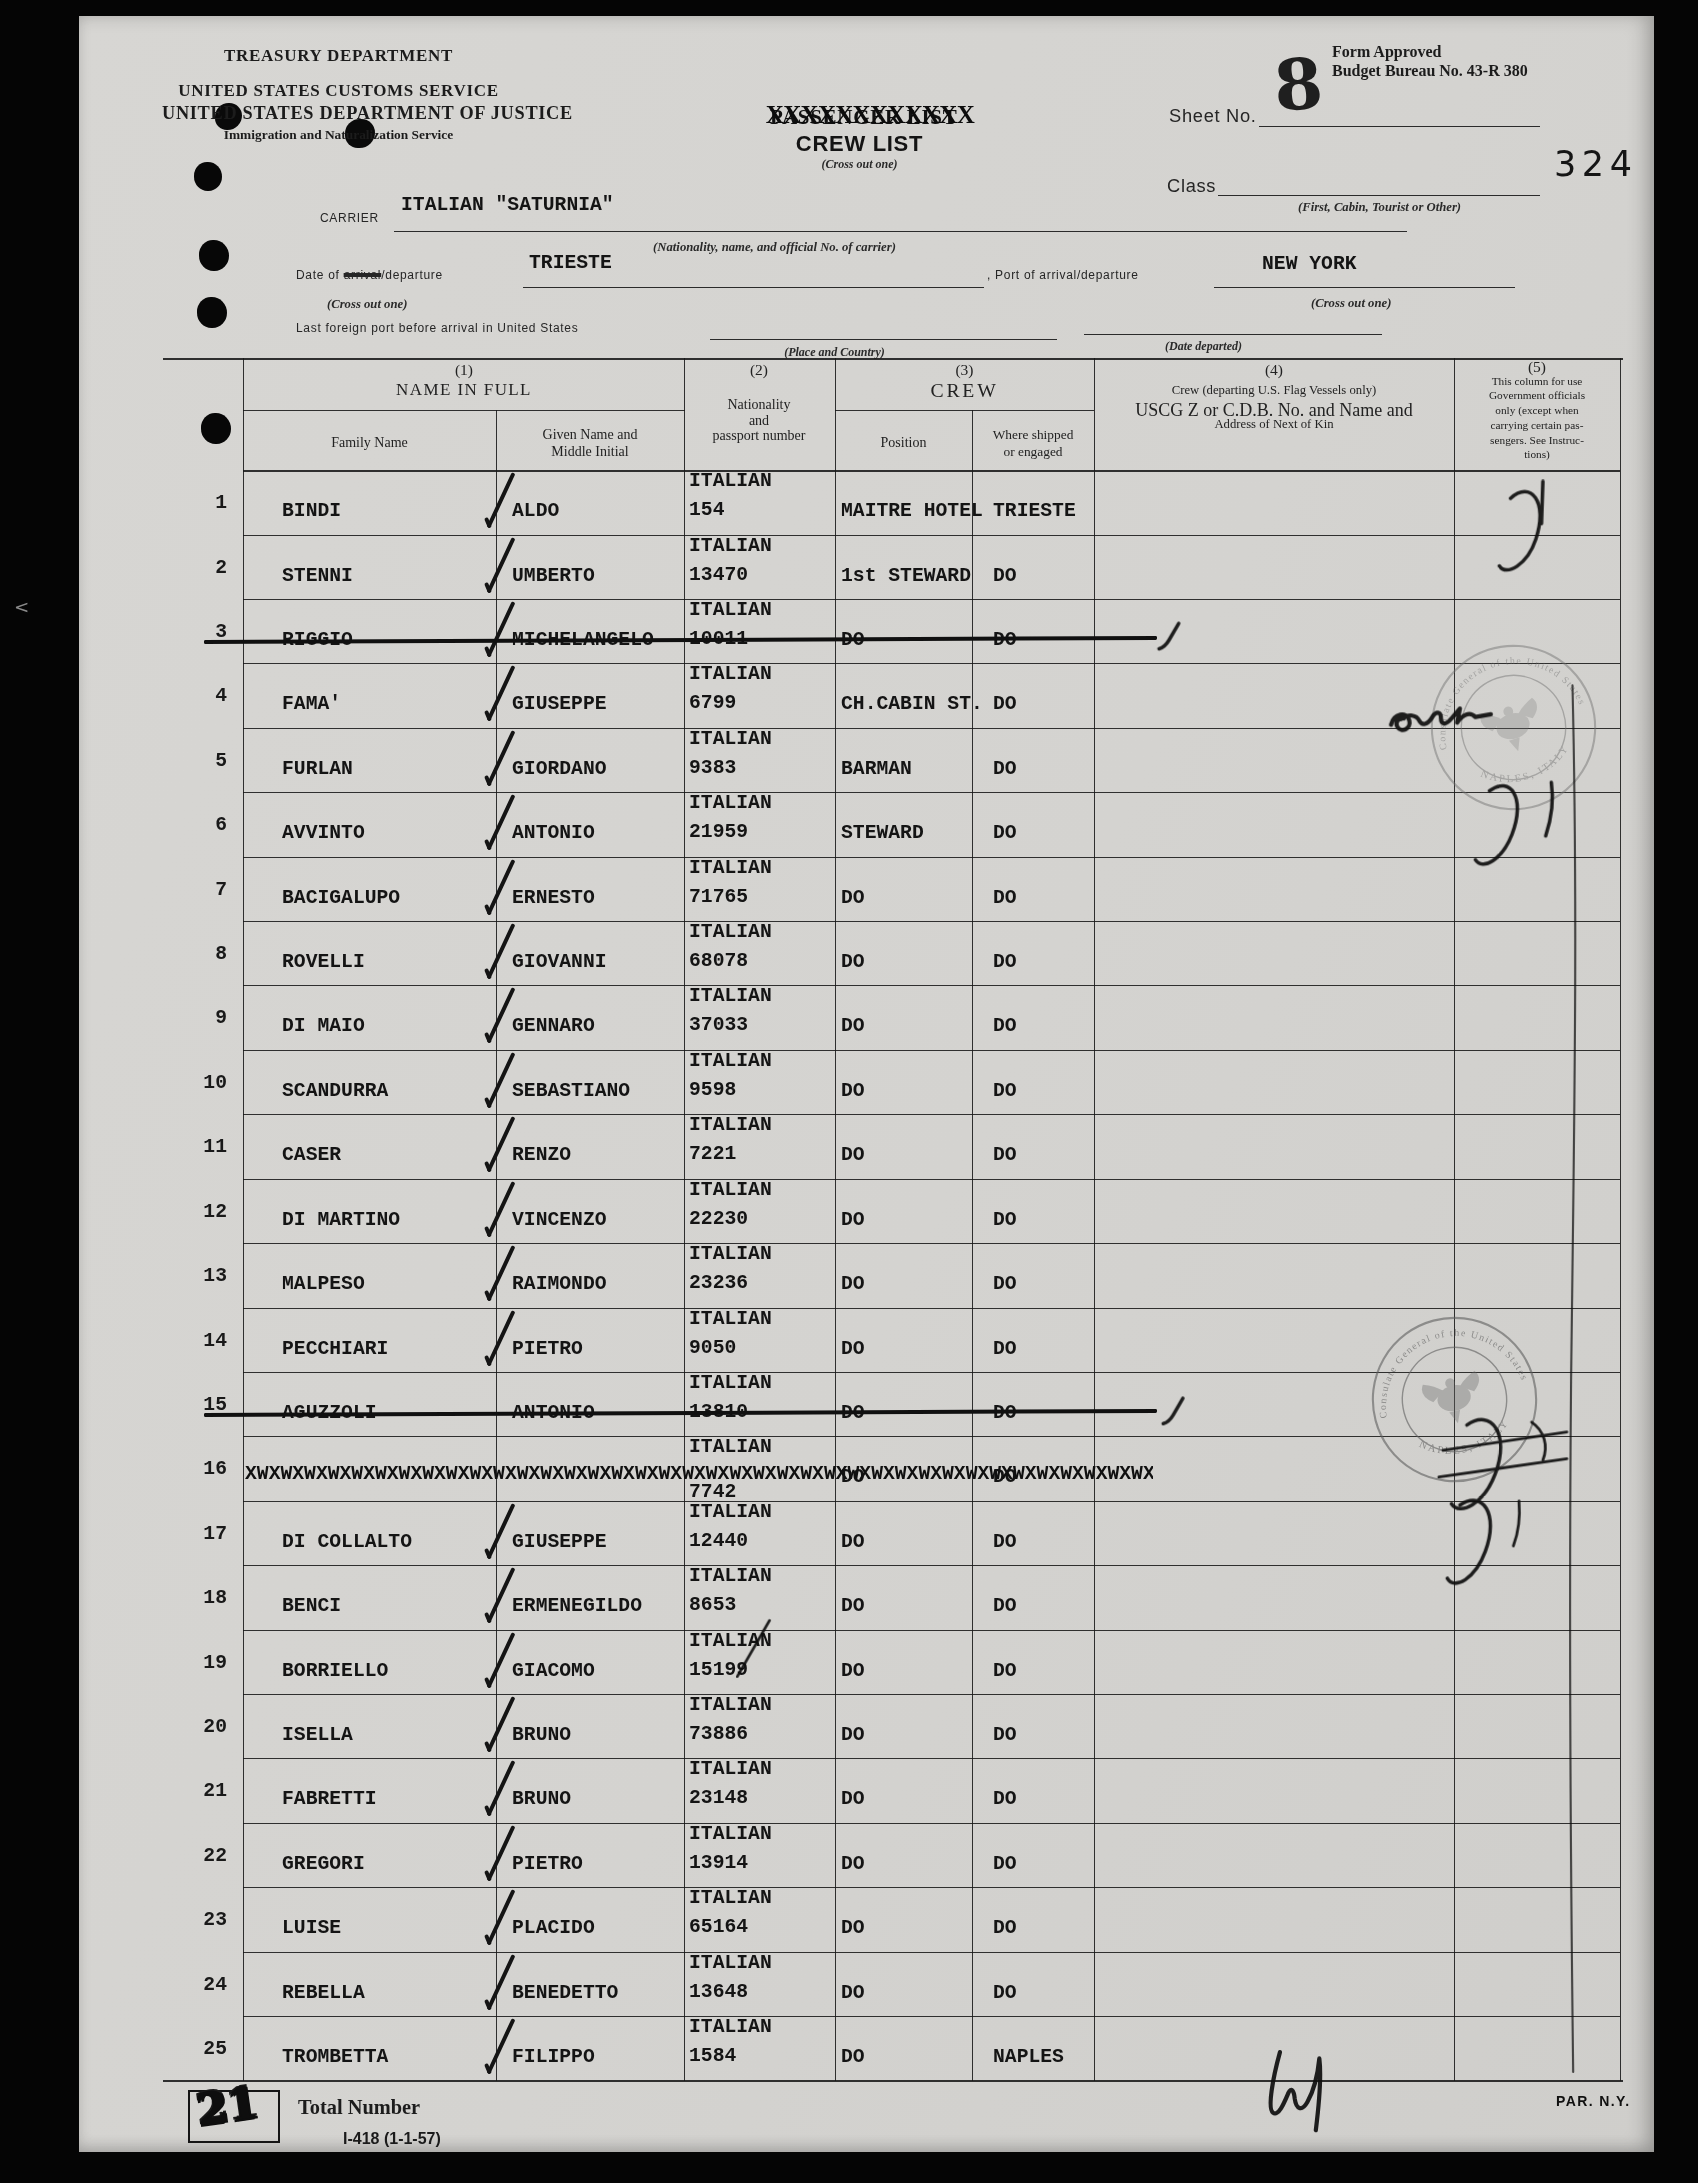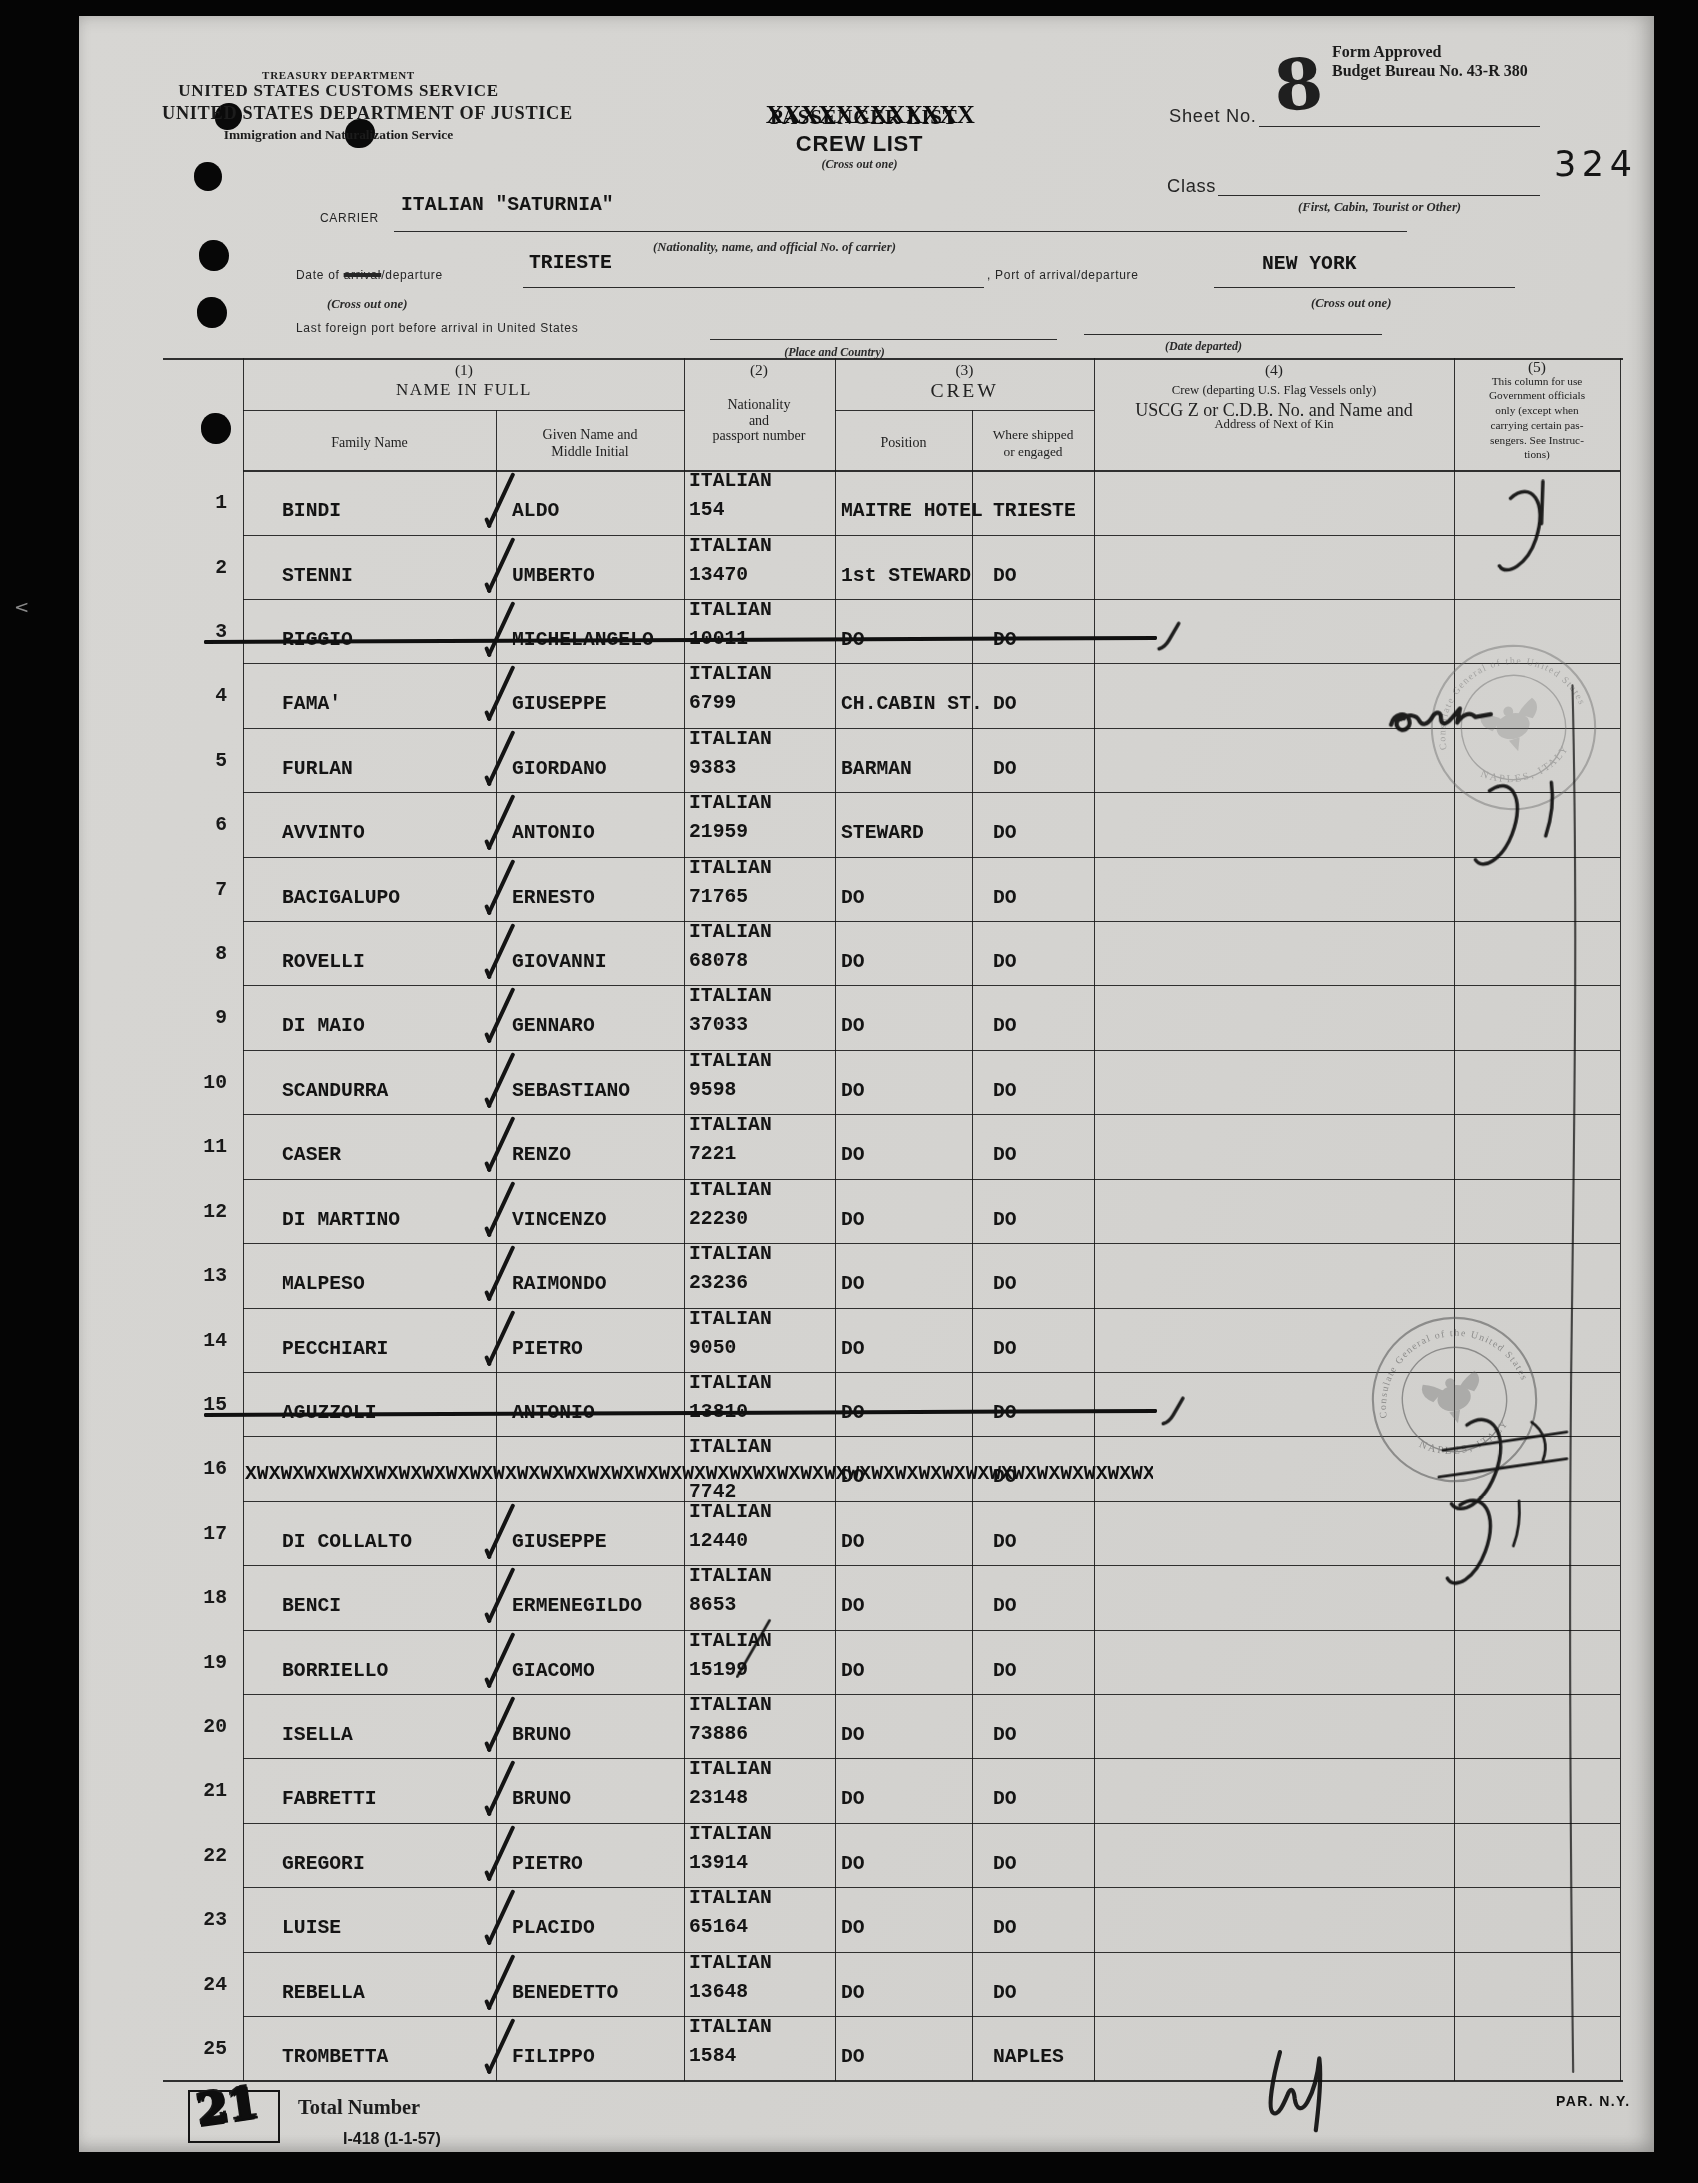--- a/index.html
+++ b/index.html
@@ -52,21 +52,21 @@
 
   <div class="page">
 
     <div class="punch" style="left:115px;top:146px;width:28px;height:29.5px;"></div>
     <div class="punch" style="left:120px;top:224px;width:29.5px;height:31px;"></div>
     <div class="punch" style="left:118px;top:281px;width:29.5px;height:31px;"></div>
     <div class="punch" style="left:122px;top:397px;width:29.5px;height:31px;"></div>
     <div class="blob" style="left:136px;top:87px;width:27px;height:27px;"></div>
     <div class="blob" style="left:266px;top:103px;width:29.5px;height:29.5px;"></div>
 
-    <div class="abs serifB center" style="left:98px;top:53px;width:323px;font-size:11px;letter-spacing:0.7px;">TREASURY DEPARTMENT</div>
+    <div class="abs serifB center" style="left:98px;top:30px;width:323px;font-size:17px;letter-spacing:0.7px;">TREASURY DEPARTMENT</div>
     <div class="abs serifB center" style="left:98px;top:65px;width:323px;font-size:17px;letter-spacing:0.7px;">UNITED STATES CUSTOMS SERVICE</div>
     <div class="abs serifB center" style="left:83px;top:87px;width:352px;font-size:18.3px;letter-spacing:0.7px;">UNITED STATES DEPARTMENT OF JUSTICE</div>
     <div class="abs serifB center" style="left:98px;top:111px;width:323px;font-size:13.4px;">Immigration and Naturalization Service</div>
 
     <div class="xband" style="left:691px;top:89px;">
       <div class="base">PASSENGER LIST</div>
       <div class="over">XXXXXXXXXXXX</div>
     </div>
     <div class="abs center" style="left:703px;top:115px;width:155px;font-family:'Liberation Sans',sans-serif;font-weight:bold;font-size:22px;letter-spacing:0.7px;color:#141414;">CREW LIST</div>
     <div class="abs hint center" style="left:703px;top:141px;width:155px;font-size:12px;">(Cross out one)</div>

